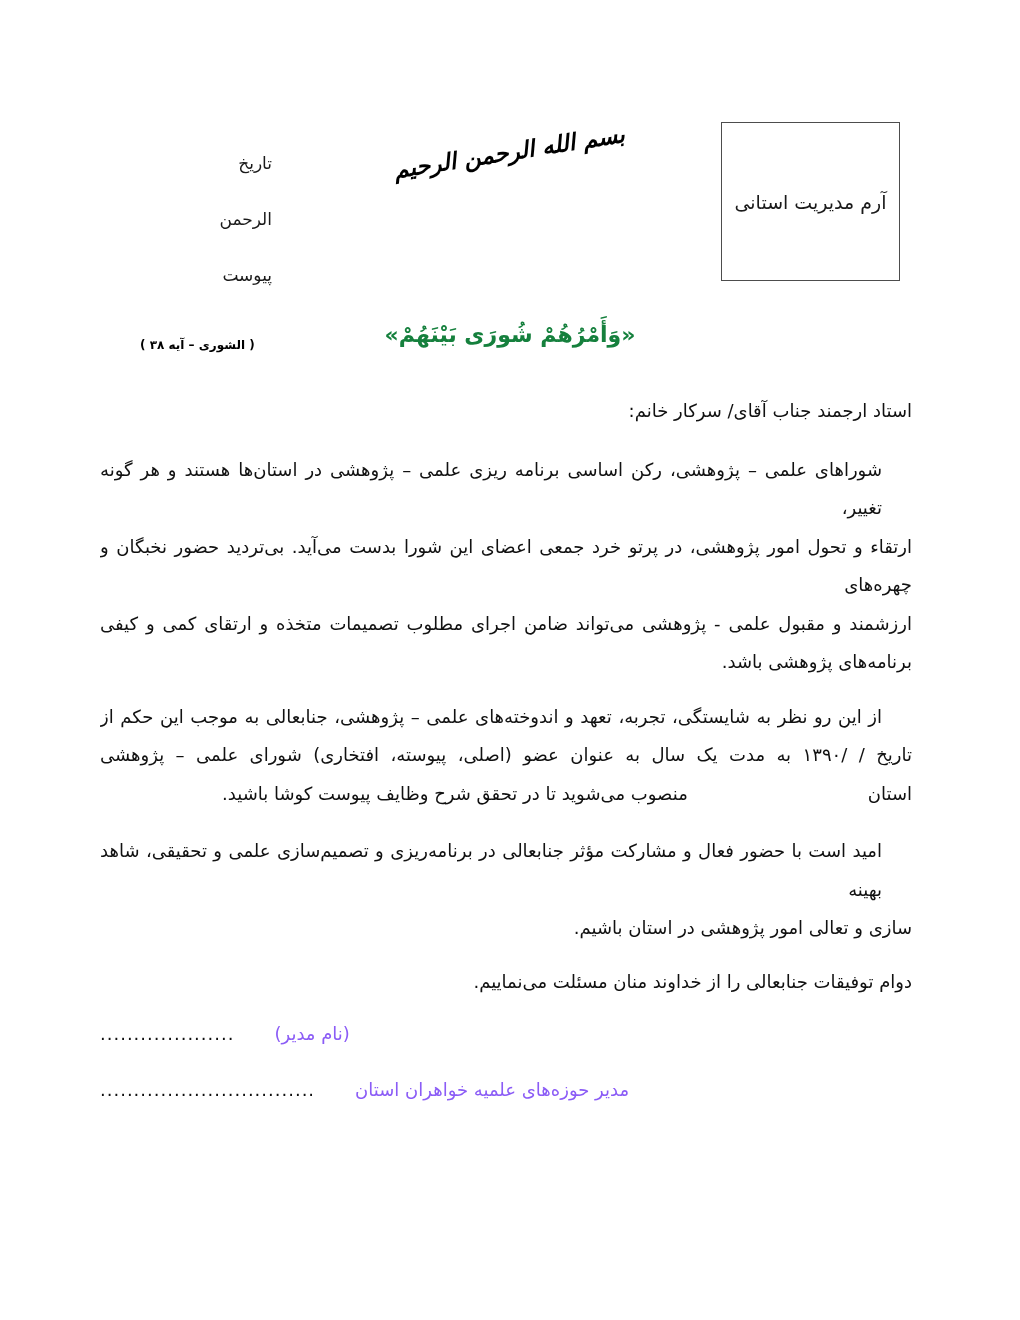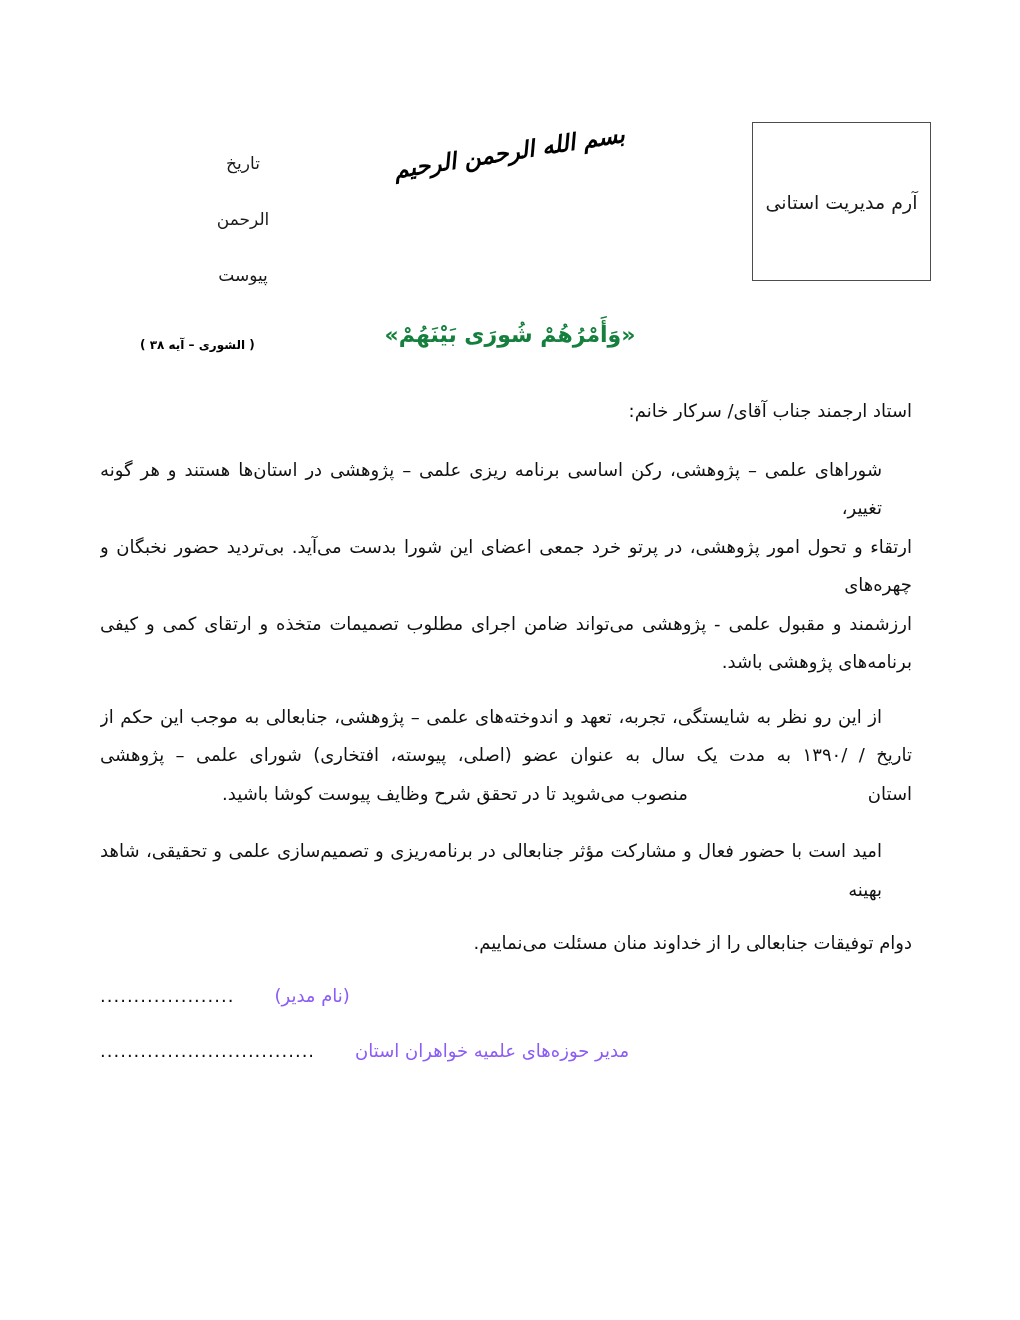--- a/index.html
+++ b/index.html
@@ -15,33 +15,33 @@
   .bismillah{
     position:absolute;left:390px;top:112px;width:240px;height:90px;
     text-align:center;
     font-size:23px;font-weight:bold;font-style:italic;
     transform:rotate(-9deg);
     color:#000;
     line-height:80px;
   }
   
   .logo-box{
-    position:absolute;left:752px;top:122px;width:179px;height:159px;
+    position:absolute;left:721px;top:122px;width:179px;height:159px;
     border:1px solid #4d4d4d;
     display:flex;align-items:center;justify-content:center;
     box-sizing:border-box;
   }
   .logo-box span{font-size:19px;color:#1a1a1a;direction:rtl;}
   
   .meta{
     position:absolute;left:214px;top:153px;width:58px;
     display:flex;flex-direction:column;gap:36px;
     direction:rtl;text-align:center;
   }
-  .meta-row{font-size:17px;line-height:20px;color:#1a1a1a;}
+  .meta-row{font-size:17px;line-height:20px;color:#1a1a1a;text-align:right;}
   
   .verse{
     position:absolute;left:0;right:0;top:322px;
     text-align:center;direction:rtl;
     font-size:22px;font-weight:bold;color:#15803d;
   }
   .citation{
     position:absolute;left:140px;top:338px;
     direction:rtl;
     font-size:12px;font-weight:bold;color:#000;
@@ -107,20 +107,21 @@
     <div class="para para2">
       <div class="jline ind">از این رو نظر به شایستگی، تجربه، تعهد و اندوخته‌های علمی – پژوهشی، جنابعالی به موجب این حکم از</div>
       <div class="jline">تاریخ / /۱۳۹۰ به مدت یک سال به عنوان عضو (اصلی، پیوسته، افتخاری) شورای علمی – پژوهشی</div>
       <div class="appointment">
         <span>استان</span><span class="gap"></span><span>منصوب می‌شوید تا در تحقق شرح وظایف پیوست کوشا باشید.</span>
       </div>
     </div>
 
     <div class="para para3">
       <div class="jline ind">امید است با حضور فعال و مشارکت مؤثر جنابعالی در برنامه‌ریزی و تصمیم‌سازی علمی و تحقیقی، شاهد بهینه</div>
+      <div class="endline">سازی و تعالی امور پژوهشی در استان باشیم.</div>
     </div>
 
     <div class="prayer">دوام توفیقات جنابعالی را از خداوند منان مسئلت می‌نماییم.</div>
 
     <div class="sig sig1">
       <span class="dots">....................</span>
         <span class="lbl">(نام مدیر)</span>
     </div>
 
     <div class="sig sig2">

